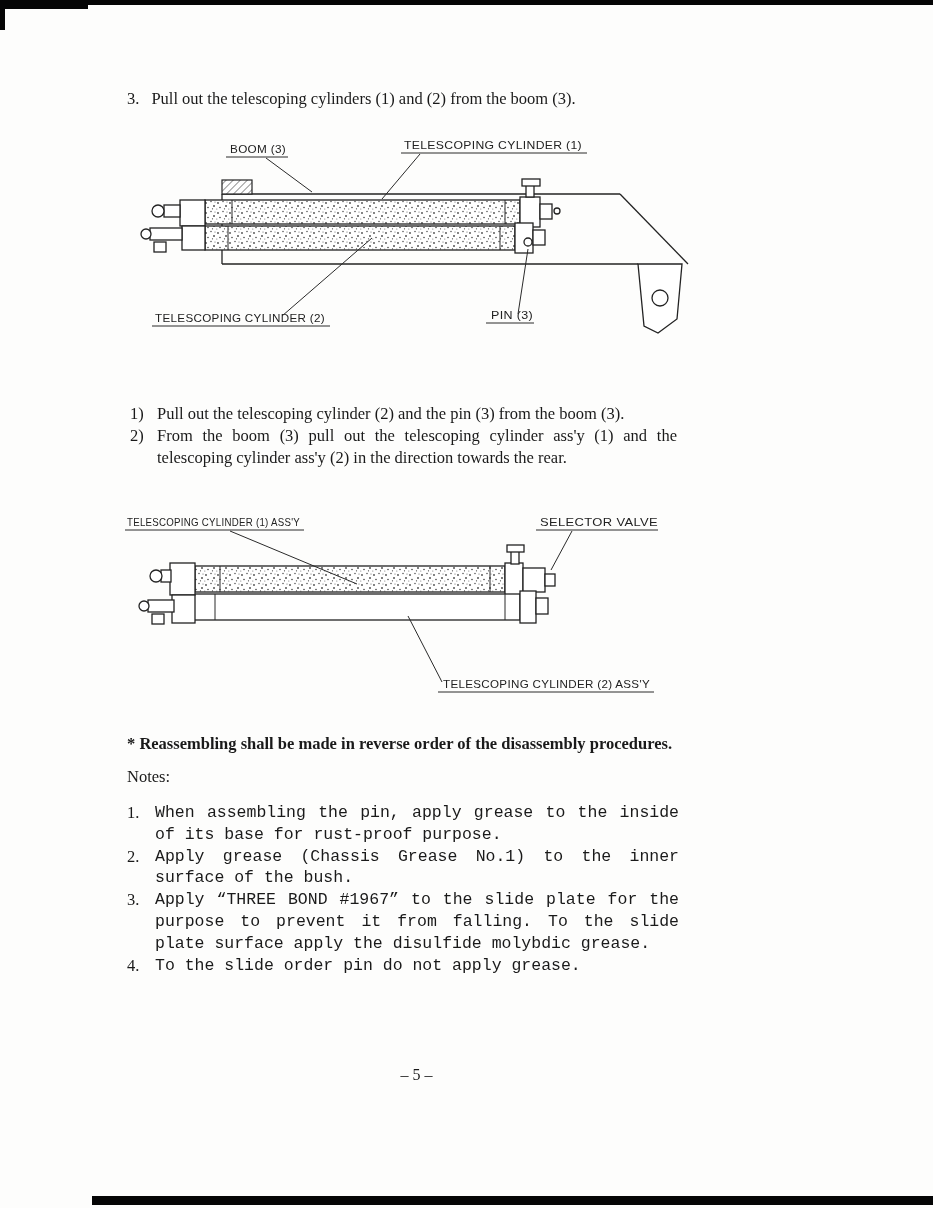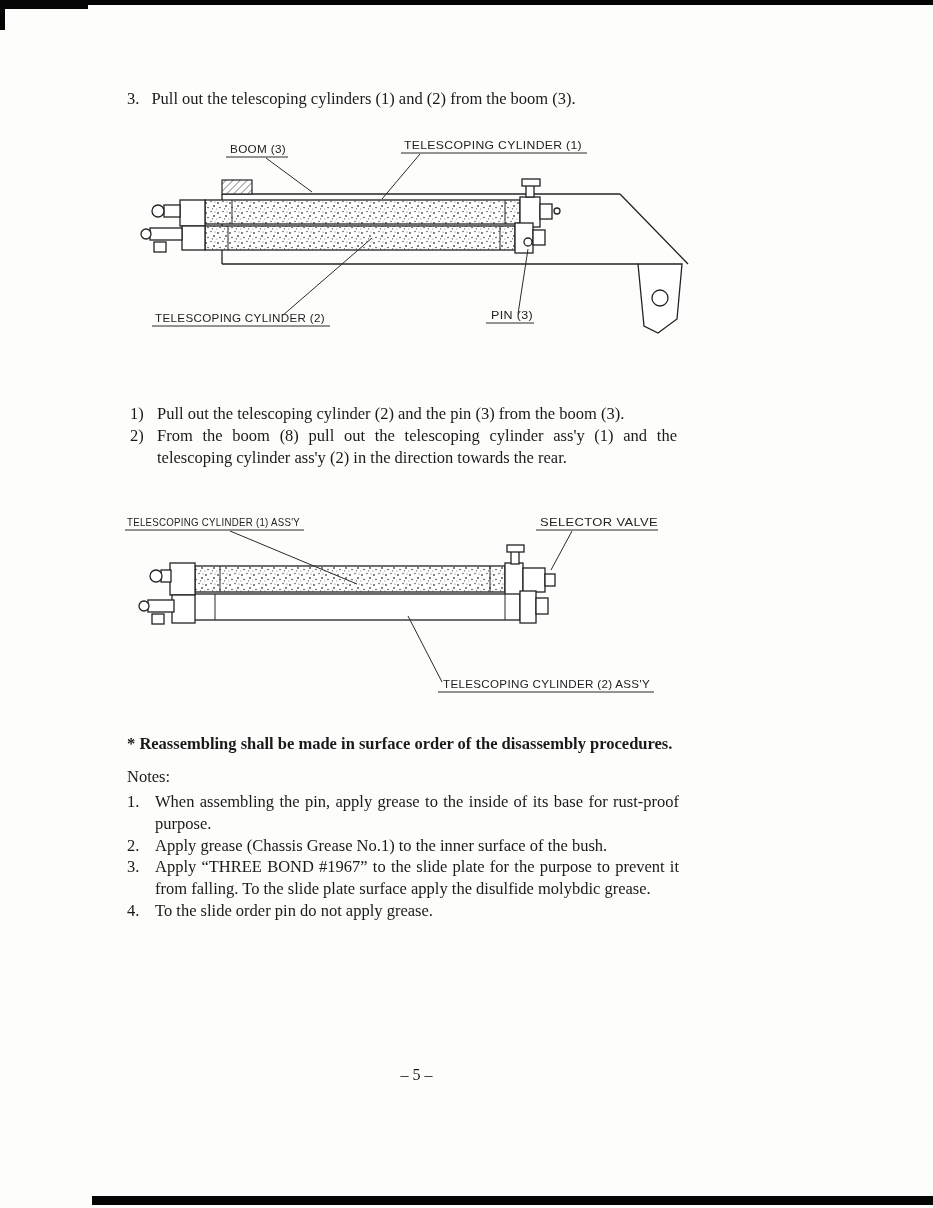--- a/index.html
+++ b/index.html
@@ -47,26 +47,26 @@
     font-size:16.5px; line-height:22px;
   }
   .substeps .txt { text-align:justify; }
 
   .reassembly {
     position:absolute; left:127px; top:733px; width:560px;
     font-size:16.5px; line-height:22px; font-weight:bold;
   }
 
   .notes { position:absolute; left:127px; top:766px; width:552px; font-size:16.5px; }
-  .notes-title { line-height:22px; margin-bottom:3px; }
+  .notes-title { line-height:22px; margin-bottom:14px; }
   .notes-items {
     display:grid; grid-template-columns:28px 1fr;
     line-height:21.8px;
   }
-  .notes-items .txt { text-align:justify; }
+  .notes-items .txt { text-align:justify;font-family:Liberation Mono, monospace; }
 
   .footer {
     position:absolute; left:0; top:1066px; width:833px;
     text-align:center; font-size:16px;
   }
 </style>
 </head>
 <body>
 
 <div class="page">
@@ -157,21 +157,21 @@
       <text class="lbl" x="371" y="189" textLength="42" lengthAdjust="spacingAndGlyphs">PIN (3)</text>
       <line class="thin" x1="366" y1="193" x2="414" y2="193"></line>
       <line class="thin" x1="398" y1="184" x2="408" y2="119"></line>
     </g>
   </svg>
 
   <div class="substeps">
     <div class="num">1)</div>
     <div class="txt">Pull out the telescoping cylinder (2) and the pin (3) from the boom (3).</div>
     <div class="num">2)</div>
-    <div class="txt">From the boom (8) pull out the telescoping cylinder ass'y (1) and the telescoping cylinder ass'y (2) in the direction towards the rear.</div>
+    <div class="txt">From the boom (3) pull out the telescoping cylinder ass'y (1) and the telescoping cylinder ass'y (2) in the direction towards the rear.</div>
   </div>
 
   <svg class="fig fig2" viewBox="0 0 560 190">
     <defs>
       <pattern id="stippleB" width="12" height="10" patternUnits="userSpaceOnUse">
         <rect width="12" height="10" fill="#ffffff"></rect>
         <circle cx="2" cy="3" r="0.9" fill="#4a4a4a"></circle>
         <circle cx="7" cy="1.5" r="0.7" fill="#3a3a3a"></circle>
         <circle cx="10" cy="6" r="1" fill="#565656"></circle>
         <circle cx="4" cy="7.5" r="0.8" fill="#474747"></circle>
@@ -218,21 +218,21 @@
       <text class="lbl" x="420" y="14" textLength="118" lengthAdjust="spacingAndGlyphs">SELECTOR VALVE</text>
       <line class="thin" x1="416" y1="18" x2="538" y2="18"></line>
       <line class="thin" x1="452" y1="19" x2="431" y2="58"></line>
 
       <text class="lbl" x="323" y="176" textLength="207" lengthAdjust="spacingAndGlyphs">TELESCOPING CYLINDER (2) ASS'Y</text>
       <line class="thin" x1="318" y1="180" x2="534" y2="180"></line>
       <line class="thin" x1="322" y1="170" x2="288" y2="104"></line>
     </g>
   </svg>
 
-  <p class="reassembly">* Reassembling shall be made in surface order of the disassembly procedures.</p>
+  <p class="reassembly">* Reassembling shall be made in reverse order of the disassembly procedures.</p>
 
   <div class="notes">
     <div class="notes-title">Notes:</div>
     <div class="notes-items">
       <div class="num">1.</div>
       <div class="txt">When assembling the pin, apply grease to the inside of its base for rust-proof purpose.</div>
       <div class="num">2.</div>
       <div class="txt">Apply grease (Chassis Grease No.1) to the inner surface of the bush.</div>
       <div class="num">3.</div>
       <div class="txt">Apply “THREE BOND #1967” to the slide plate for the purpose to prevent it from falling. To the slide plate surface apply the disulfide molybdic grease.</div>

